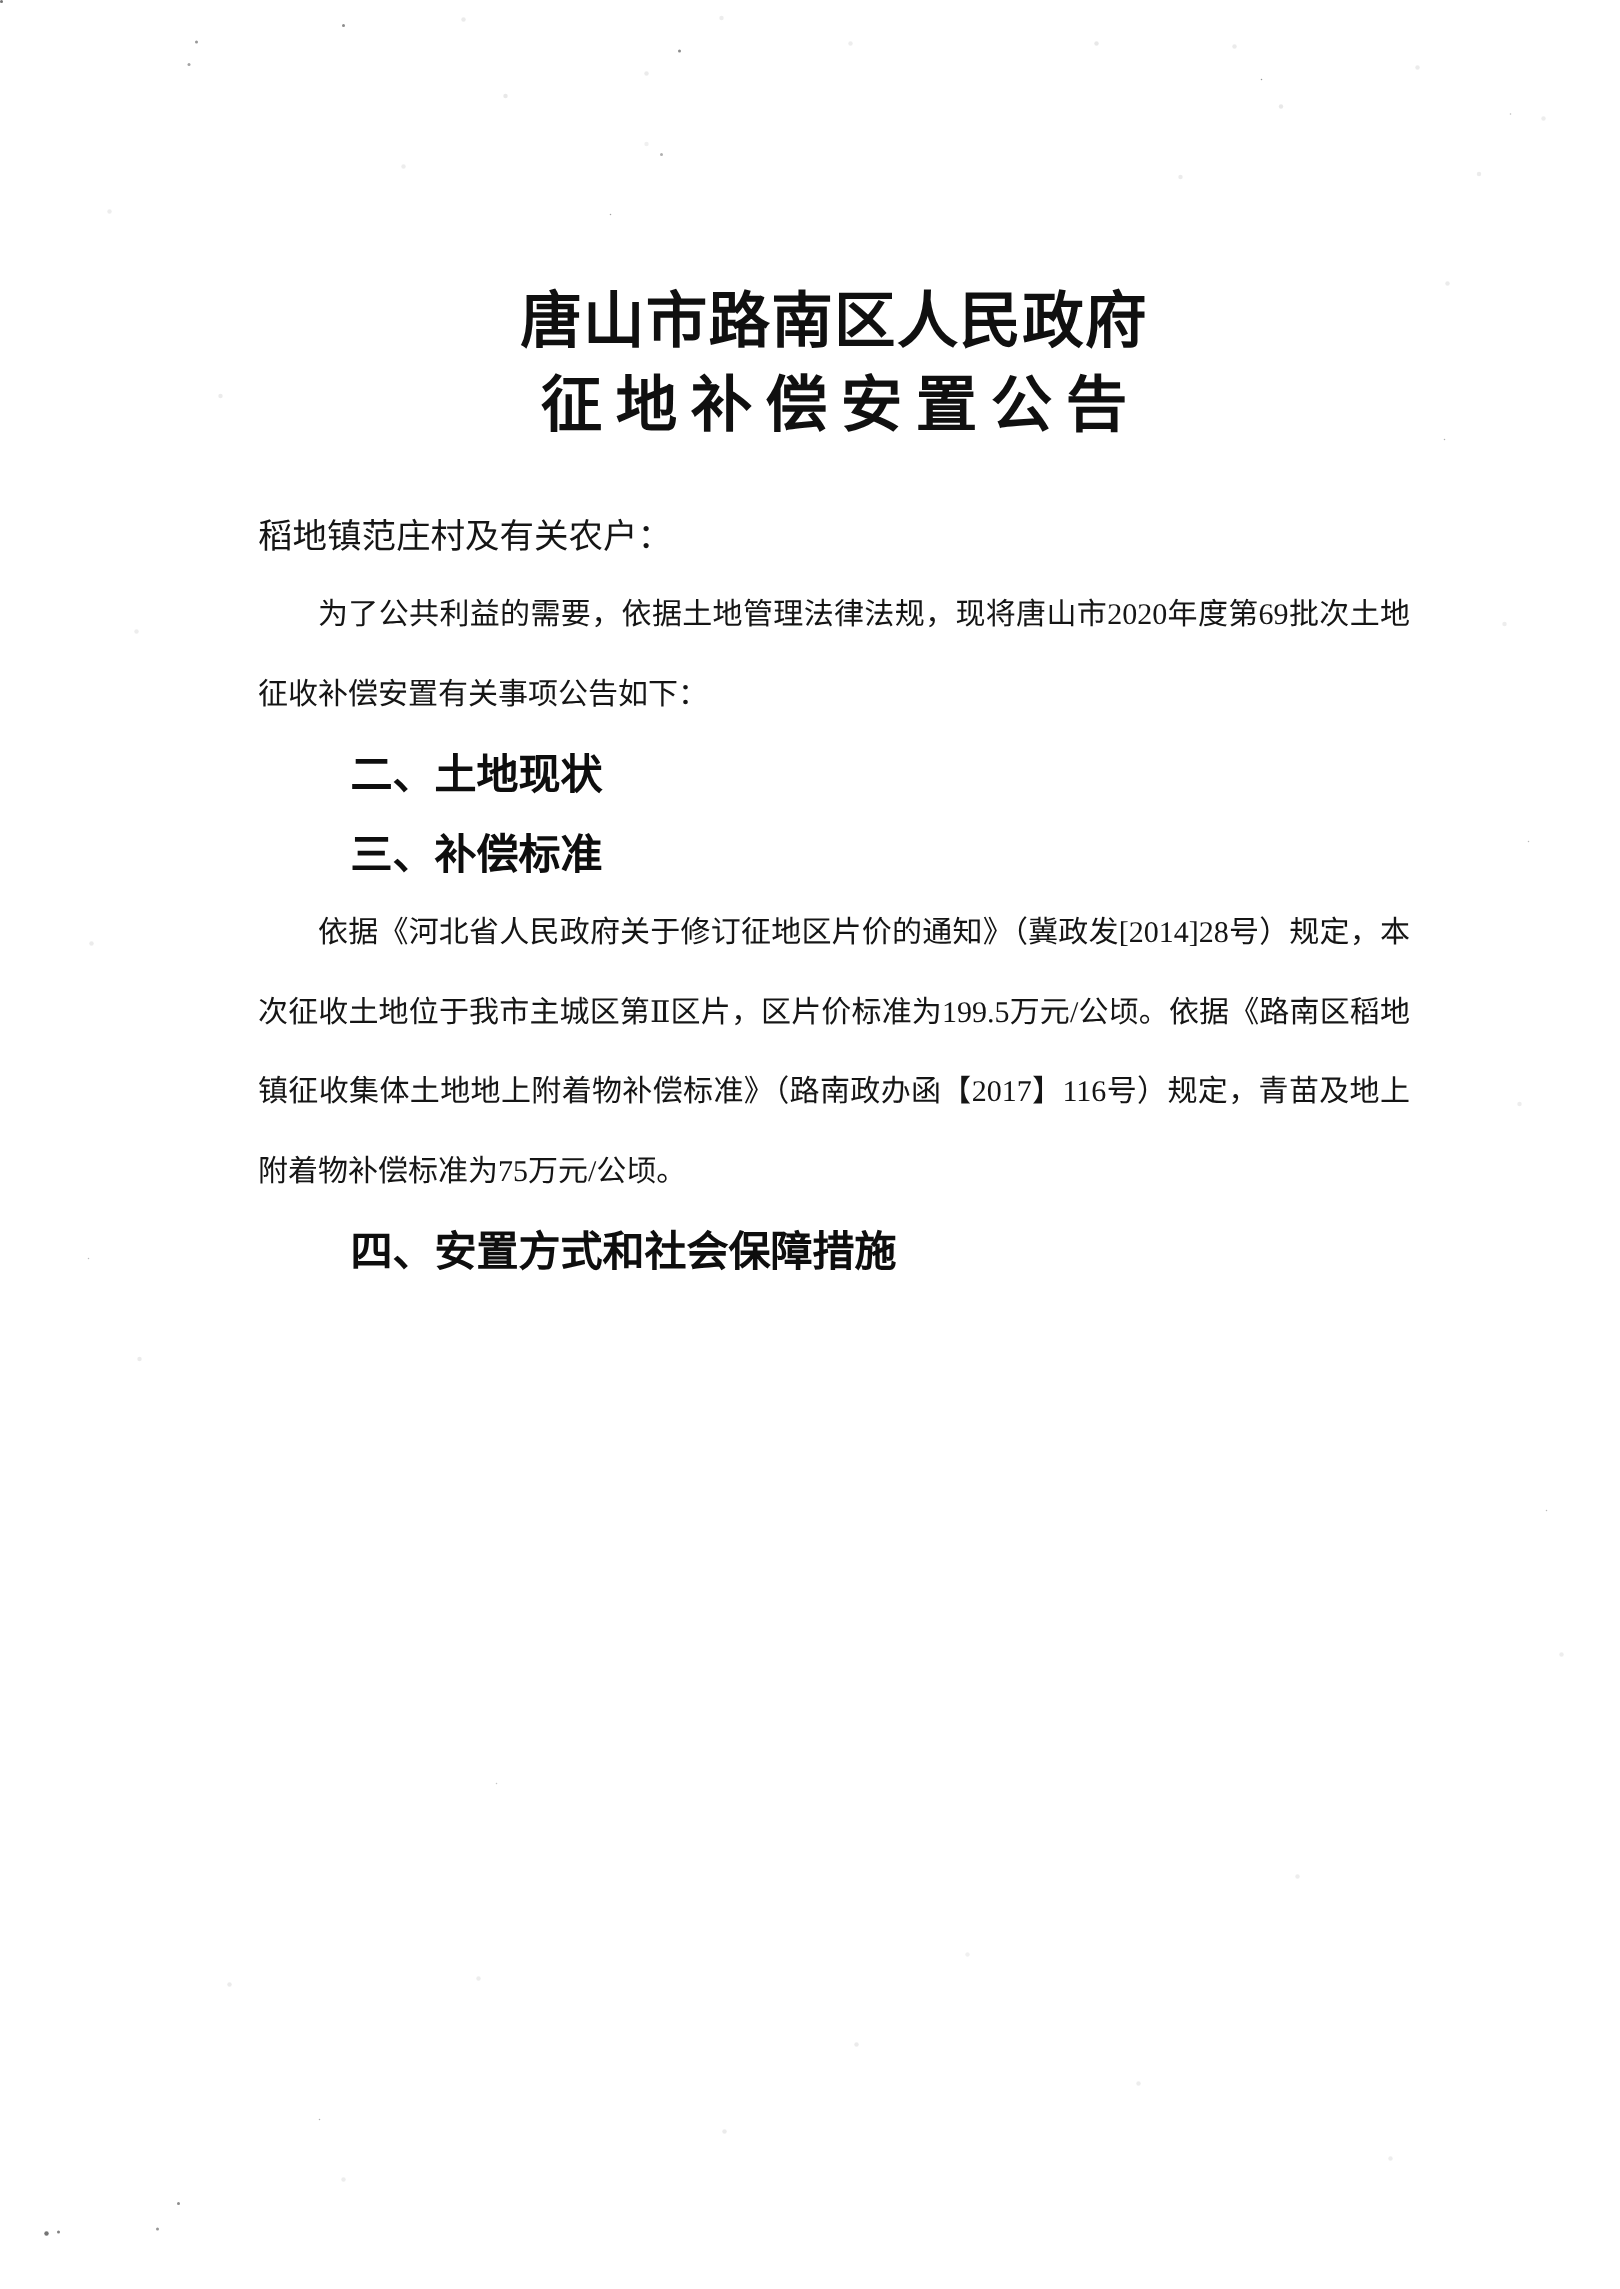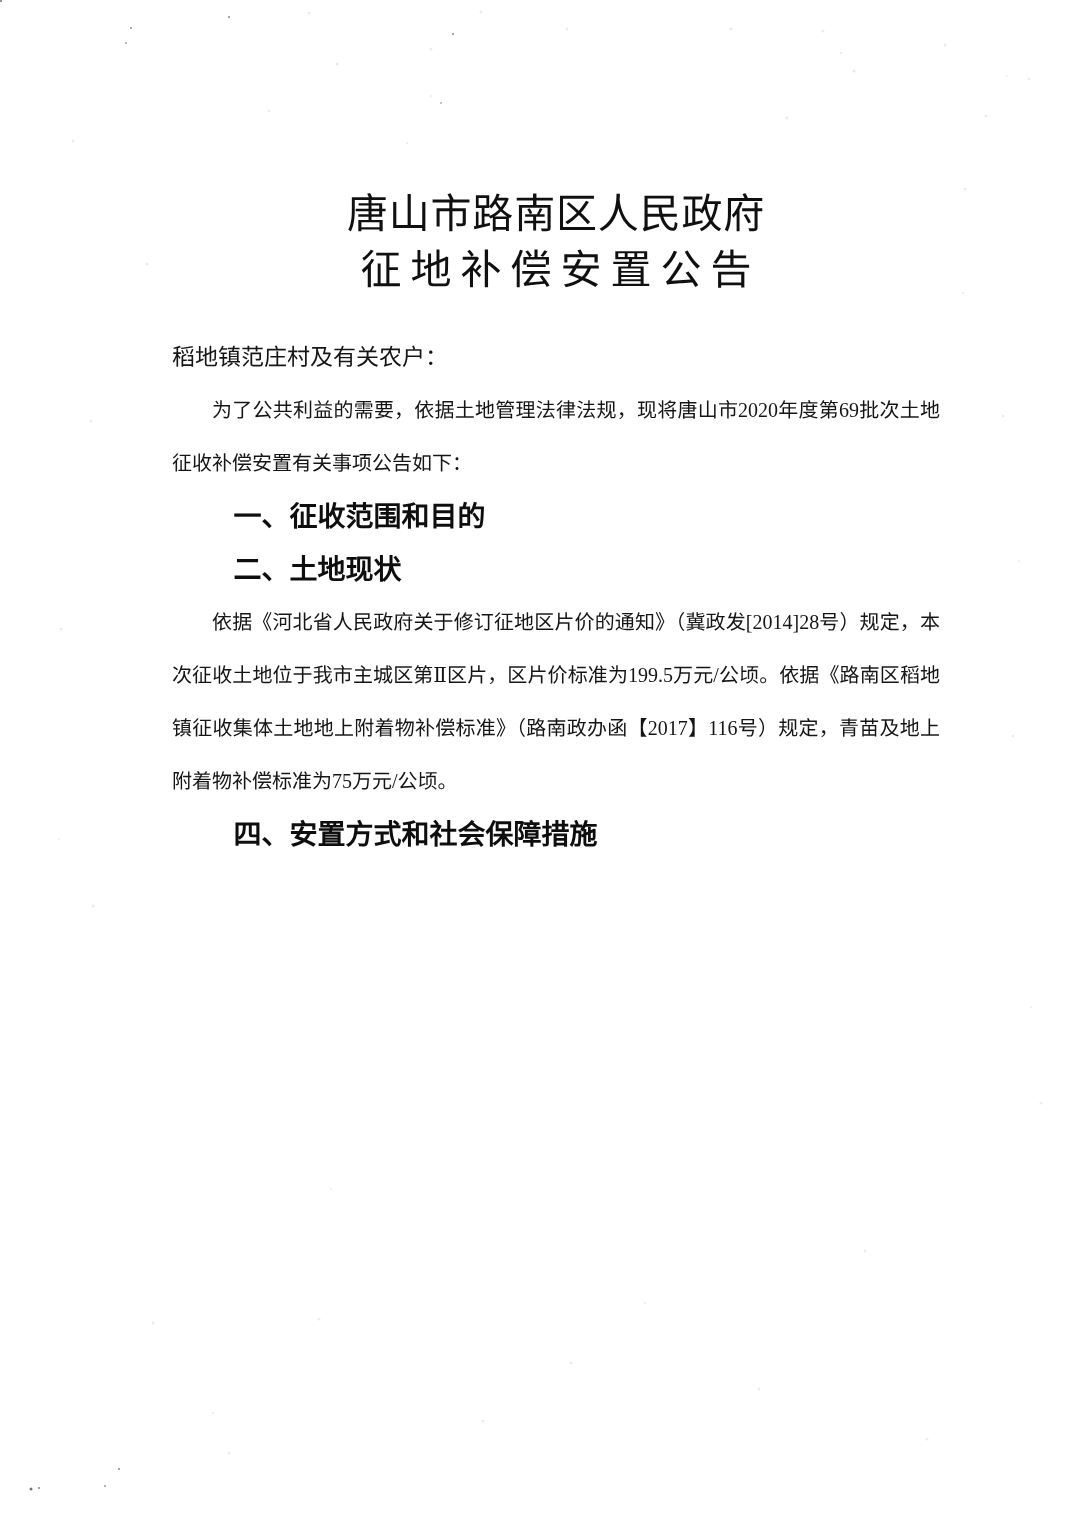--- a/index.html
+++ b/index.html
@@ -92,21 +92,21 @@
     top: 186px;
     width: 768px;
   }
   .title-block {
     text-align: center;
     margin-bottom: 33px;
   }
   .doc-title {
     margin: 0;
     font-family: "Liberation Sans", "DejaVu Sans", sans-serif;
-    font-weight: 400;
+    font-weight: 700;
     font-size: 41px;
     line-height: 56px;
     color: #101010;
     letter-spacing: 0.02em;
   }
   .doc-subtitle {
     letter-spacing: 0.22em;
     padding-left: 0.22em; 
   }
   .salutation {
@@ -147,22 +147,22 @@
 
     <header class="title-block">
       <h1 class="doc-title">唐山市路南区人民政府</h1>
       <h1 class="doc-title doc-subtitle">征地补偿安置公告</h1>
     </header>
 
     <p class="salutation">稻地镇范庄村及有关农户：</p>
 
     <p class="para">为了公共利益的需要，依据土地管理法律法规，现将唐山市2020年度第69批次土地征收补偿安置有关事项公告如下：</p>
 
-    <h2 class="section-heading">一、征收范围和目的</h2>
 
     <h2 class="section-heading">二、土地现状</h2>
 
+    <h2 class="section-heading">三、补偿标准</h2>
     <p class="para">依据《河北省人民政府关于修订征地区片价的通知》（冀政发[2014]28号）规定，本次征收土地位于我市主城区第Ⅱ区片，区片价标准为199.5万元/公顷。依据《路南区稻地镇征收集体土地地上附着物补偿标准》（路南政办函【2017】116号）规定，青苗及地上附着物补偿标准为75万元/公顷。</p>
 
     <h2 class="section-heading">四、安置方式和社会保障措施</h2>
 
   </div>
 </div>
 
 </body></html>

